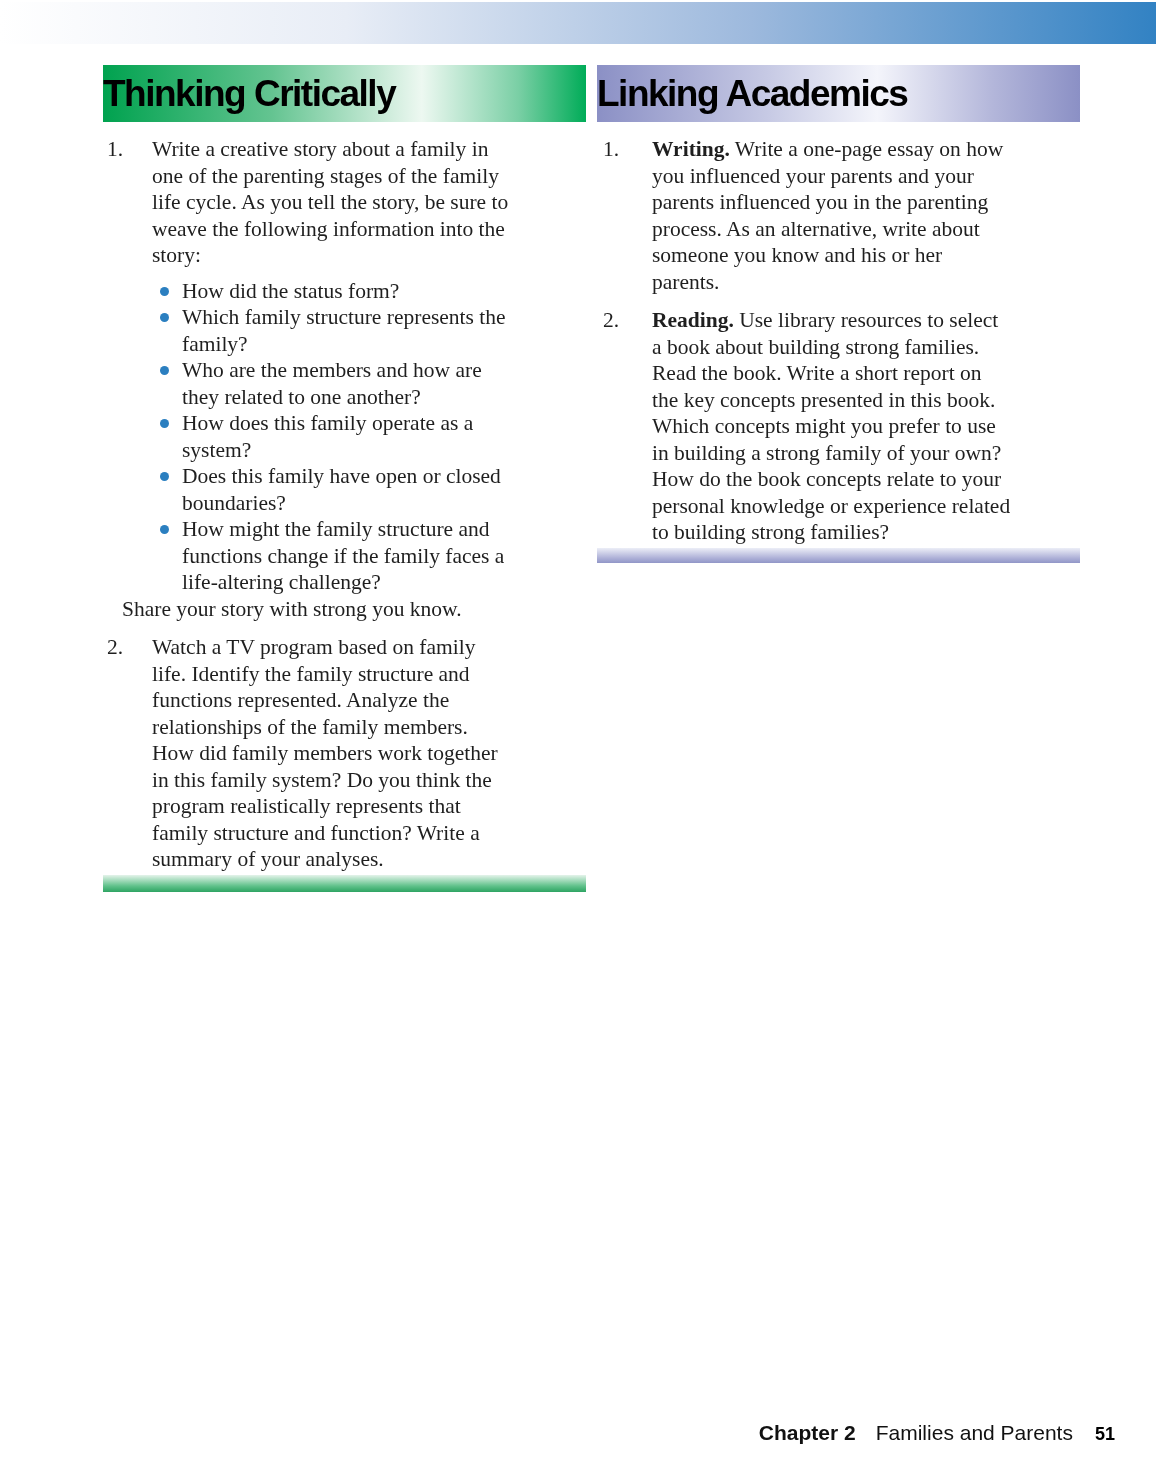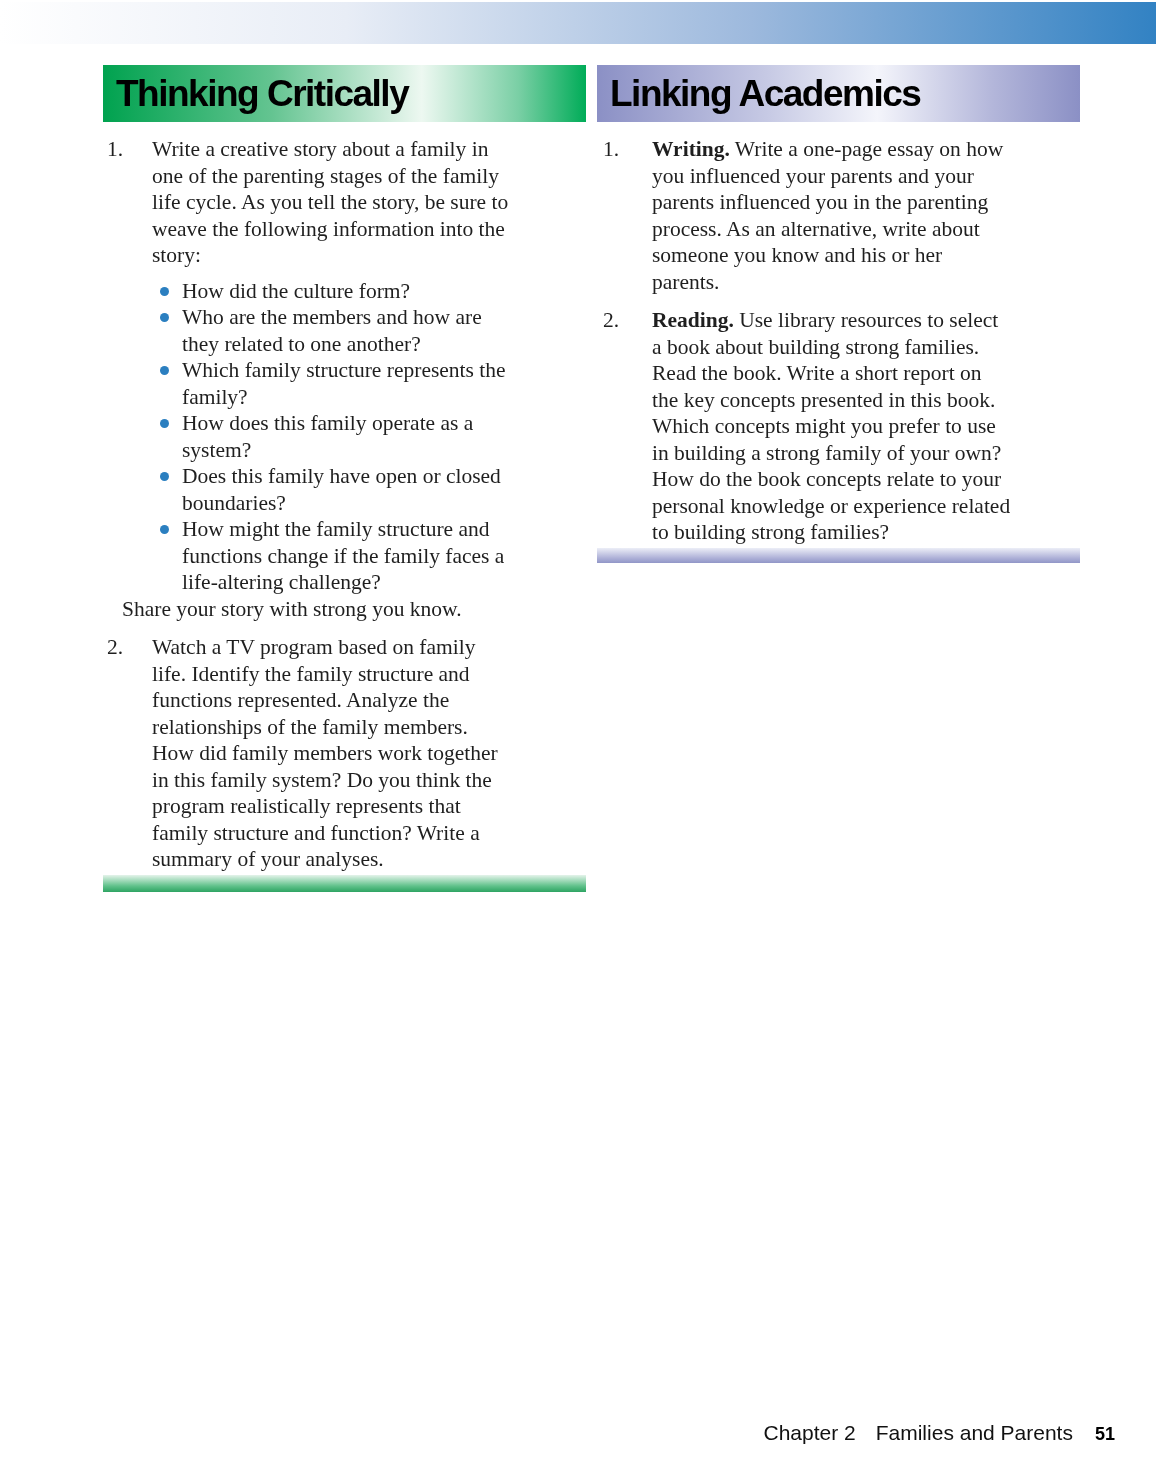--- a/index.html
+++ b/index.html
@@ -8,21 +8,21 @@
 
   
   .top-bar{position:absolute;top:2px;left:0;width:1156px;height:42px;
            background:linear-gradient(90deg,#ffffff 0%,#e8edf6 30%,#9db9dd 65%,#3282c3 100%);}
 
   
   .col{position:absolute;top:65px;width:483px;}
   .col-left{left:103px;}
   .col-right{left:597px;}
 
-  .sec-header{height:57px;line-height:57px;padding-left:13px;
+  .sec-header{height:57px;line-height:57px;padding-left:0;
               font-family:"Liberation Sans", sans-serif;font-weight:bold;
               font-size:37px;letter-spacing:-1.5px;color:#000;}
   .green-header{background:linear-gradient(90deg,#00a24f 0%,#64c491 35%,#edf8f1 66%,#7acfa5 86%,#00ac58 100%);}
   .purple-header{background:linear-gradient(90deg,#8b90c5 0%,#c6c9e4 35%,#f4f5fb 58%,#b3b6da 82%,#8b90c5 100%);}
 
   ol.items{list-style:none;margin:0;padding:0;font-size:21.5px;line-height:26.5px;color:#1f1f1f;}
   .item{display:flex;margin-top:14px;}
   .item + .item{margin-top:12px;}
   .item .num{flex:0 0 45px;margin-left:4px;}
   .col-right .item .num{flex:0 0 49px;margin-left:6px;}
@@ -35,21 +35,21 @@
   ul.bullets li::before{content:"";position:absolute;left:8px;top:9px;width:9px;height:9px;
                         border-radius:50%;background:#2b7fc0;}
   .closing{margin:0 0 0 -30px;white-space:pre-line;}
 
   .end-bar{height:17px;margin-top:2px;}
   .green-end{background:linear-gradient(180deg,#e4f3ea 0%,#5fc18a 65%,#2ea463 100%);}
   .purple-end{height:15px;background:linear-gradient(180deg,#eceef7 0%,#abaed6 70%,#9196c7 100%);}
 
   .footer{position:absolute;top:1421px;right:41px;
           font-family:"Liberation Sans", sans-serif;font-size:21px;color:#111;white-space:nowrap;}
-  .footer .chapter{margin-right:20px;}
+  .footer .chapter{margin-right:20px;font-weight:bold;}
   .footer .page-num{font-weight:bold;margin-left:22px;font-size:18px;color:#000;}
 </style>
 </head>
 <body>
 
 <div class="page">
 
   <div class="top-bar"></div>
 
   <section class="col col-left">
@@ -59,25 +59,25 @@
     <ol class="items">
       <li class="item">
         <span class="num">1.</span>
         <div class="body">
           <p class="para">Write a creative story about a family in
 one of the parenting stages of the family
 life cycle. As you tell the story, be sure to
 weave the following information into the
 story:</p>
           <ul class="bullets">
-            <li>How did the culture form?</li>
+            <li>How did the status form?</li>
+            <li>Which family structure represents the
+family?</li>
             <li>Who are the members and how are
 they related to one another?</li>
-            <li>Which family structure represents the
-family?</li>
             <li>How does this family operate as a
 system?</li>
             <li>Does this family have open or closed
 boundaries?</li>
             <li>How might the family structure and
 functions change if the family faces a
 life-altering challenge?</li>
           </ul>
           <p class="closing">Share your story with strong you know.</p>
         </div>

